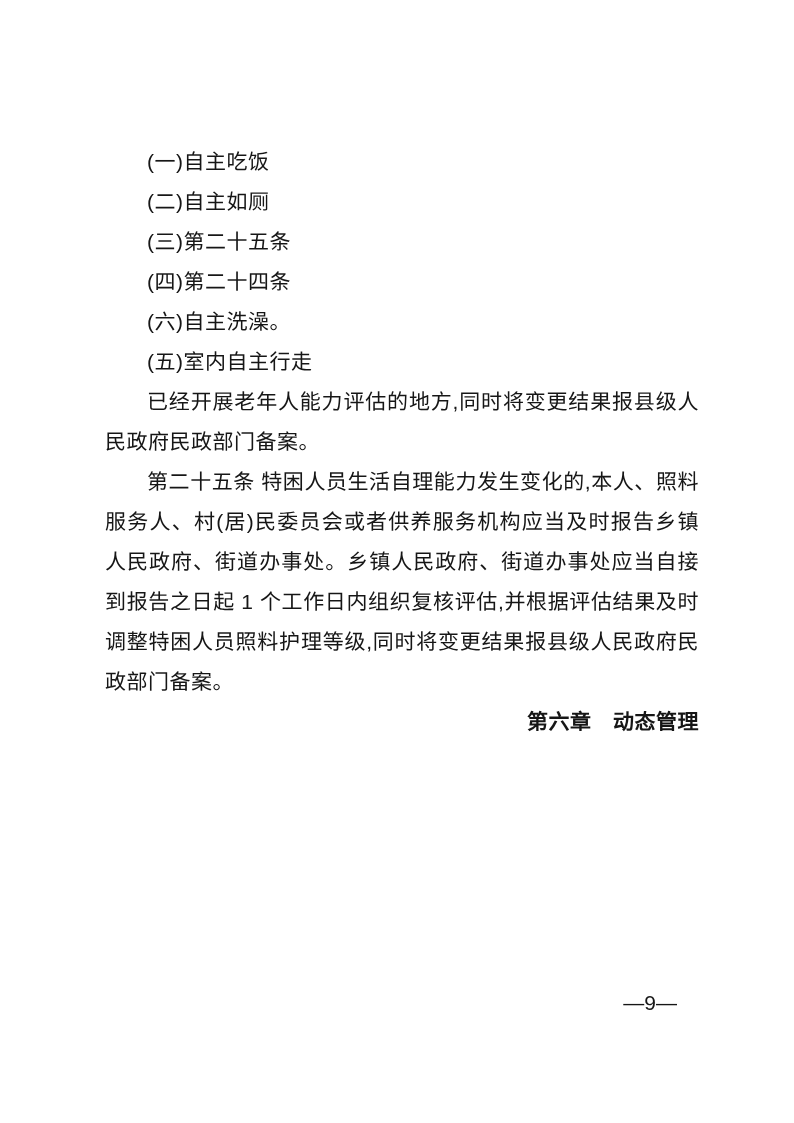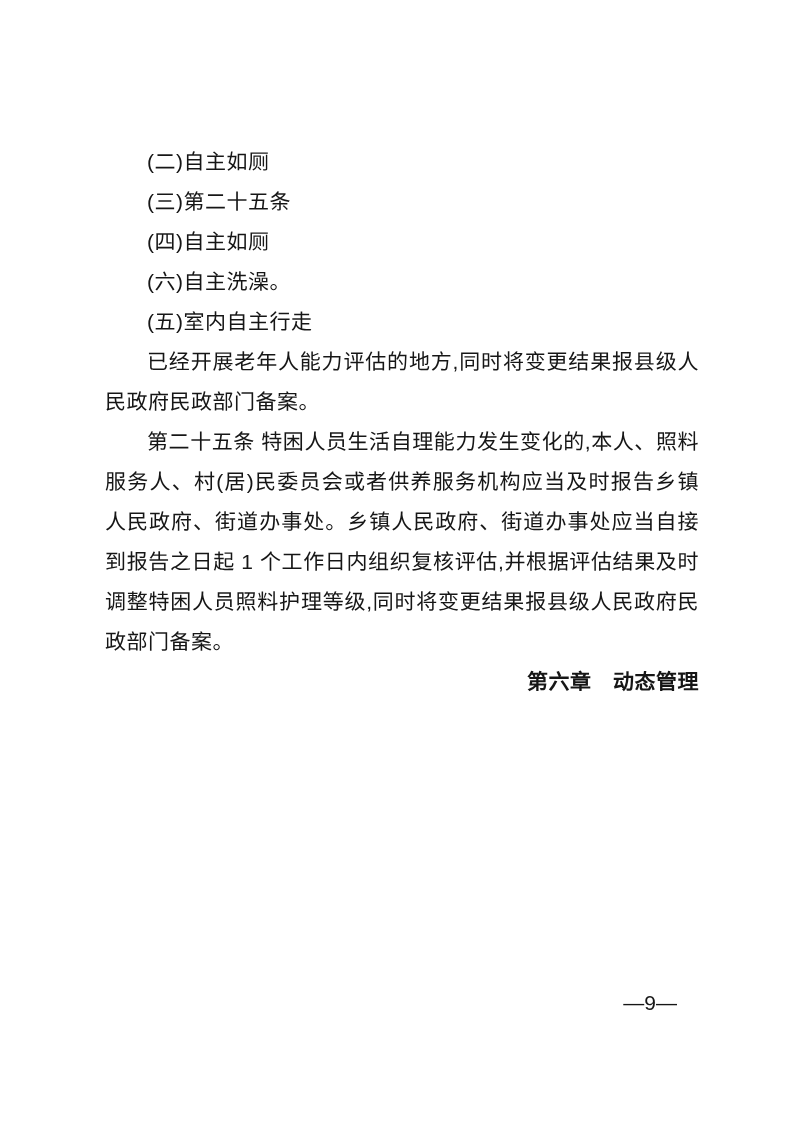--- a/index.html
+++ b/index.html
@@ -51,23 +51,24 @@
     line-height: 30px;
     color: #161616;
     white-space: nowrap;
   }
 </style>
 </head>
 <body>
 
 <div class="page">
   <div class="content">
+    <p class="list-line">(一)自主吃饭</p>
     <p class="list-line">(二)自主如厕</p>
     <p class="list-line">(三)第二十五条</p>
-    <p class="list-line">(四)自主如厕</p>
+    <p class="list-line">(四)第二十四条</p>
     <p class="list-line">(六)自主洗澡。</p>
     <p class="list-line">(五)室内自主行走</p>
 
     <p class="para">已经开展老年人能力评估的地方,同时将变更结果报县级人民政府民政部门备案。</p>
     <p class="para">第二十五条 特困人员生活自理能力发生变化的,本人、照料服务人、村(居)民委员会或者供养服务机构应当及时报告乡镇人民政府、街道办事处。乡镇人民政府、街道办事处应当自接到报告之日起 1 个工作日内组织复核评估,并根据评估结果及时调整特困人员照料护理等级,同时将变更结果报县级人民政府民政部门备案。</p>
 
     <p class="chapter">第六章　动态管理</p>
 
   </div>
 

